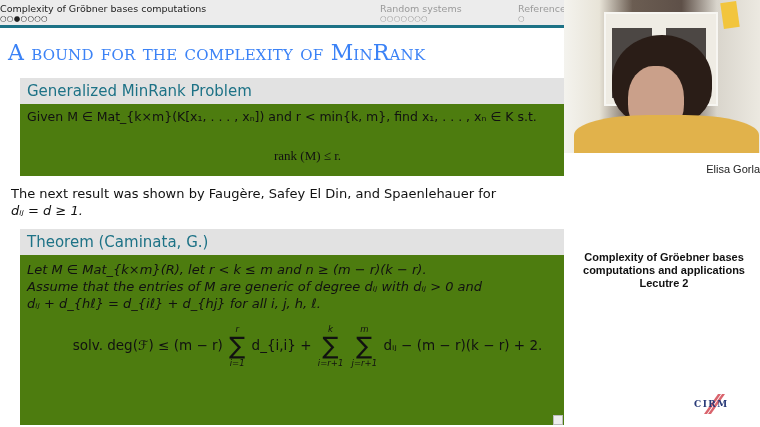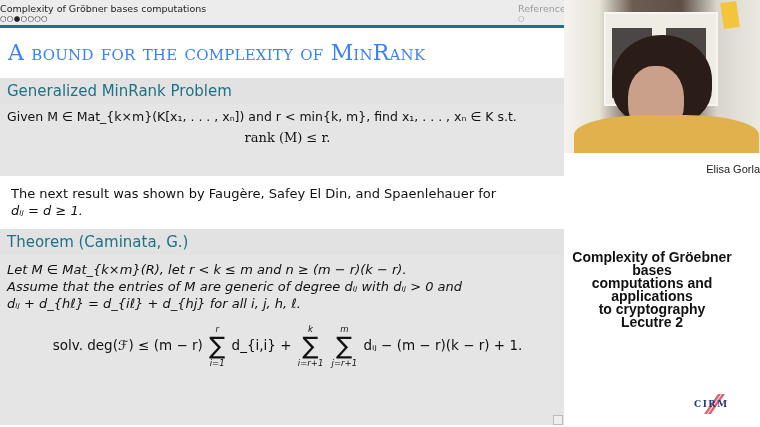--- a/index.html
+++ b/index.html
@@ -4,67 +4,71 @@
 <style>
   html,body{margin:0;padding:0;}
   body{width:760px;height:427px;overflow:hidden;background:#fff;position:relative;font-family:"DejaVu Sans",sans-serif;}
   .slide{position:absolute;left:0;top:0;width:564px;height:427px;background:#fff;overflow:hidden;}
   .navbar{position:absolute;left:0;top:0;width:564px;height:25px;background:#ececec;}
   .navbar-rule{position:absolute;left:0;top:25px;width:564px;height:3px;background:#1d7286;}
   .nav-sec{position:absolute;top:3px;font-size:9.5px;line-height:11px;color:#9a9a9a;white-space:nowrap;}
   .nav-sec.active{color:#222;}
   .nav-dots{font-size:7.5px;letter-spacing:0.3px;line-height:9px;}
   .frame-title{position:absolute;left:8px;top:40px;font-family:"DejaVu Serif",serif;font-size:22px;color:#3b82f6;font-variant:small-caps;letter-spacing:0.2px;white-space:nowrap;}
-  .block{position:absolute;left:0;width:575px;background:#e5e5e5;}
+  .block{position:absolute;left:20px;width:575px;background:#4d7c0f;}
   .block-head{background:#e2e2e2;color:#1d7286;font-size:15px;padding:3px 7px;height:20px;line-height:20px;}
   .block-body{padding:4px 7px;font-size:13px;color:#111;line-height:17px;}
   .ital{font-style:italic;}
   .math-center{text-align:center;font-family:"DejaVu Serif",serif;}
   .plain{position:absolute;left:11px;font-size:13px;color:#111;line-height:17px;}
   .formula{text-align:center;font-size:13.5px;margin-top:12px;white-space:nowrap;}
   .sum{display:inline-block;vertical-align:middle;text-align:center;line-height:10px;margin:0 2px;}
   .sum .big{font-size:24px;line-height:24px;}
   .sum .lim{font-size:8.5px;font-style:italic;}
   .nav-icon{position:absolute;left:553px;top:415px;width:8px;height:8px;border:1px solid #bbb;background:#eee;}
   .webcam{position:absolute;left:564px;top:0;width:196px;height:153px;background:linear-gradient(90deg,#f4f3ee 0%,#e8e4d8 18%,#6b5d52 35%,#5e5048 60%,#d9d5cc 78%,#ece9e1 100%);overflow:hidden;}
   .cab{position:absolute;left:40px;top:12px;width:110px;height:90px;background:#efece4;border:2px solid #f7f6f2;}
   .cab-win{position:absolute;top:14px;width:40px;height:70px;background:#4c4744;}
   .hair{position:absolute;left:48px;top:35px;width:100px;height:90px;border-radius:50% 50% 40% 40%;background:#2a1d17;}
   .face{position:absolute;left:64px;top:66px;width:56px;height:70px;border-radius:45%;background:#caa08a;}
   .shirt{position:absolute;left:10px;top:115px;width:185px;height:50px;border-radius:40% 40% 0 0;background:#e1b24b;}
   .poster{position:absolute;left:158px;top:2px;width:16px;height:26px;background:#f2c53d;transform:rotate(-8deg);}
   .presenter{position:absolute;left:564px;top:163px;width:196px;text-align:right;font-family:"Liberation Sans",sans-serif;font-size:11px;color:#222;}
-  .talk-title{position:absolute;left:556px;top:251px;width:192px;text-align:center;font-family:"Liberation Sans",sans-serif;font-weight:bold;font-size:14px;line-height:13px;color:#111;}
+  .talk-title{position:absolute;left:568px;top:251px;width:192px;text-align:center;font-family:"Liberation Sans",sans-serif;font-weight:bold;font-size:11px;line-height:13px;color:#111;}
   .logo{position:absolute;left:694px;top:394px;width:40px;height:20px;}
   .logo-text{position:absolute;left:0;top:5px;font-family:"DejaVu Serif",serif;font-weight:bold;font-size:9px;letter-spacing:1.5px;color:#283a78;}
   .logo-slash{position:absolute;top:0;width:3px;height:20px;background:#d9646d;transform:skewX(-35deg);}
 </style>
 </head>
 <body>
 
 <div class="slide">
   <div class="navbar">
     <div class="nav-sec active" style="left:0;">
       <div>Complexity of Gröbner bases computations</div>
       <div class="nav-dots">○○●○○○○</div>
+    </div>
+    <div class="nav-sec" style="left:380px;">
+      <div>Random systems</div>
+      <div class="nav-dots">○○○○○○○</div>
     </div>
     <div class="nav-sec" style="left:506px;margin-left:12px;">
       <div>References</div>
       <div class="nav-dots">○</div>
     </div>
   </div>
   <div class="navbar-rule"></div>
 
   <div class="frame-title">A bound for the complexity of MinRank</div>
 
   <div class="block" style="top:78px;height:98px;">
     <div class="block-head">Generalized MinRank Problem</div>
     <div class="block-body">
       <div style="white-space:nowrap;font-size:12.5px;">Given M ∈ Mat_{k×m}(K[x₁, . . . , xₙ]) and r &lt; min{k, m}, find x₁, . . . , xₙ ∈ K s.t.</div>
-      <div class="math-center" style="margin-top:4px;">rank (M) ≤ r.</div>
+      <div class="math-center" style="margin-top:22px;font-family:Liberation Serif, serif;">rank (M) ≤ r.</div>
     </div>
   </div>
 
   <div class="plain" style="top:185px;">
     <div>The next result was shown by Faugère, Safey El Din, and Spaenlehauer for</div>
     <div class="ital">dᵢⱼ = d ≥ 1.</div>
   </div>
 
   <div class="block" style="top:229px;height:196px;">
     <div class="block-head">Theorem (Caminata, G.)</div>
@@ -83,21 +87,21 @@
         <span class="sum">
           <div class="lim">k</div>
           <div class="big">∑</div>
           <div class="lim">i=r+1</div>
         </span>
         <span class="sum">
           <div class="lim">m</div>
           <div class="big">∑</div>
           <div class="lim">j=r+1</div>
         </span>
-        <span>dᵢⱼ − (m − r)(k − r) + 1.</span>
+        <span>dᵢⱼ − (m − r)(k − r) + 2.</span>
       </div>
     </div>
   </div>
 
   <div class="nav-icon"></div>
 </div>
 
 <div class="webcam">
   <div class="cab">
     <div class="cab-win" style="left:6px;"></div>
@@ -107,21 +111,20 @@
   <div class="hair"></div>
   <div class="face"></div>
   <div class="shirt"></div>
 </div>
 
 <div class="presenter">Elisa Gorla</div>
 
 <div class="talk-title">
   <div>Complexity of Gröebner bases</div>
   <div>computations and applications</div>
-  <div>to cryptography</div>
   <div>Lecutre 2</div>
 </div>
 
 <div class="logo">
   <div class="logo-slash" style="left:17px;"></div>
   <div class="logo-slash" style="left:21px;"></div>
   <div class="logo-text">CIRM</div>
 </div>
 
 </body></html>

